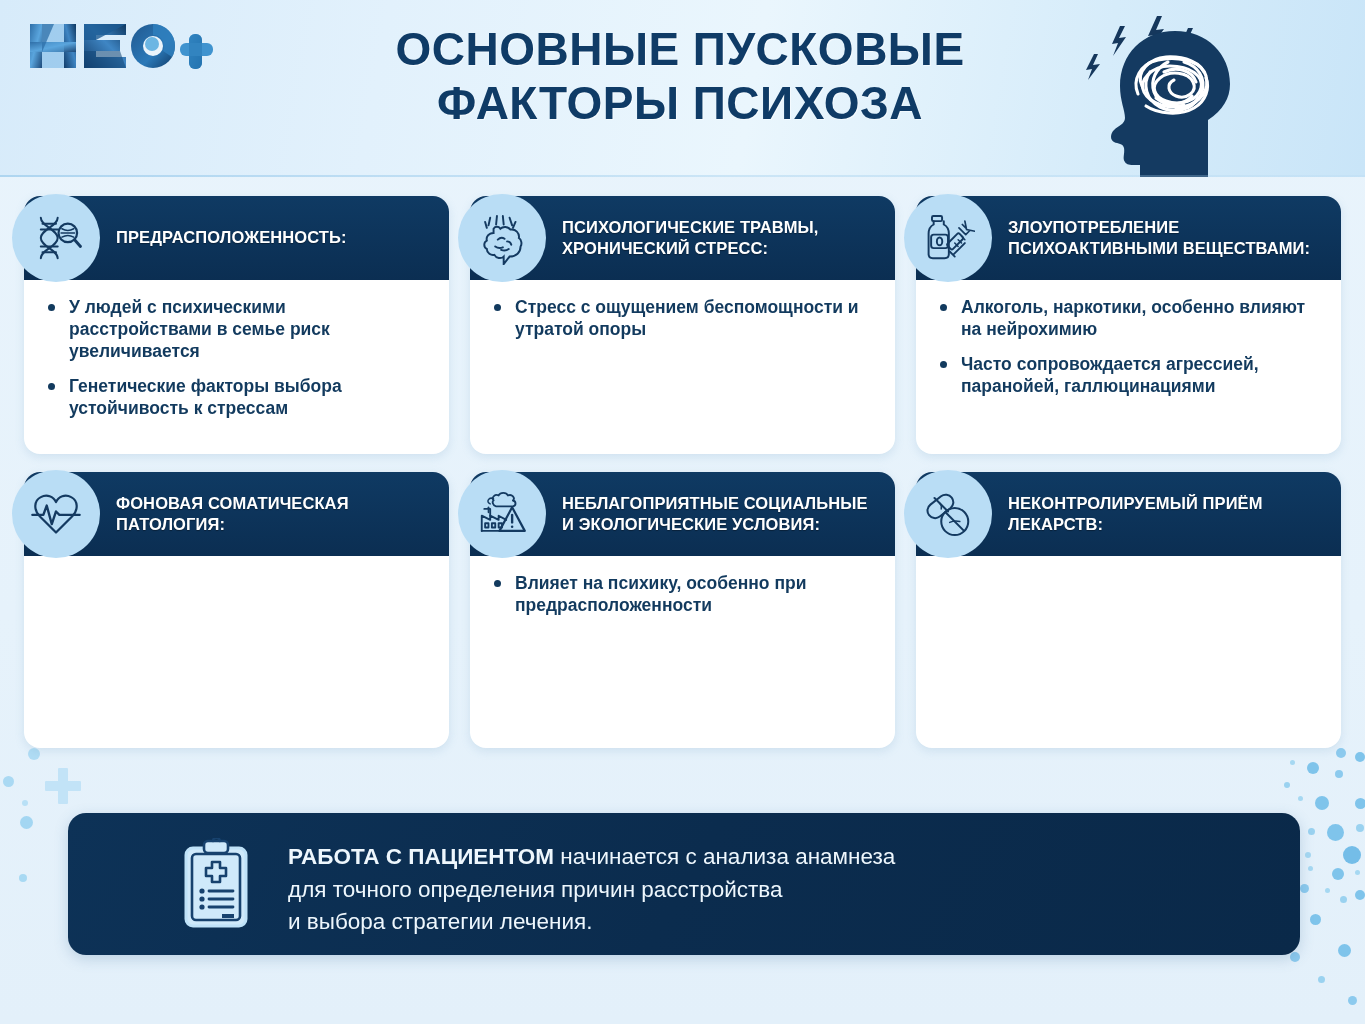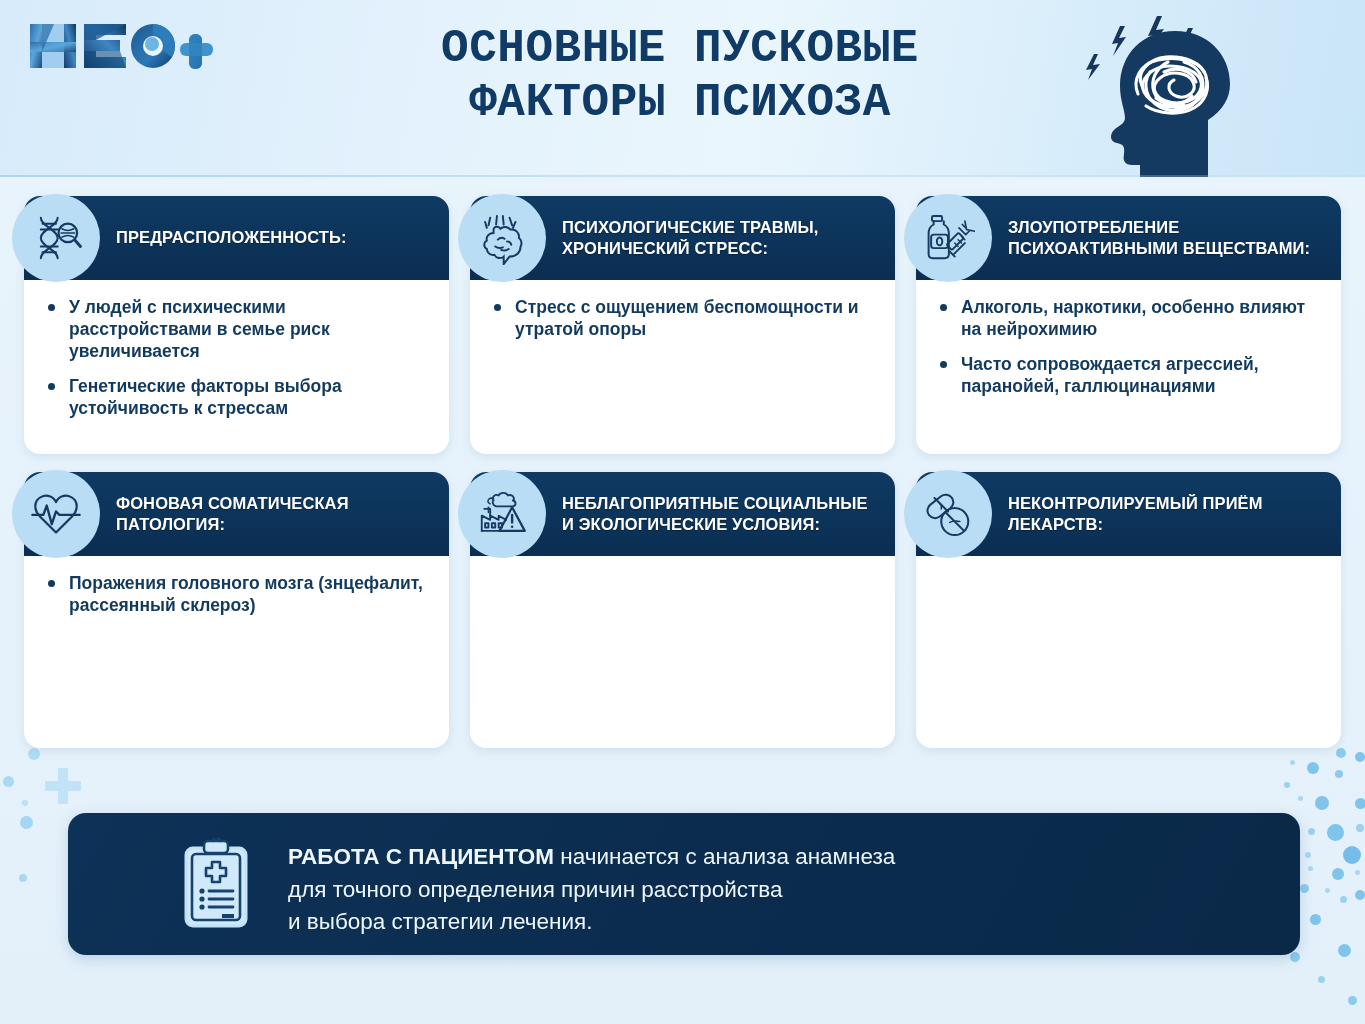--- a/index.html
+++ b/index.html
@@ -21,21 +21,20 @@
   }
 
   
   .header {
     position: absolute;
     left: 0; top: 0;
     width: 1365px;
     height: 177px;
     background: linear-gradient(100deg, #d7ebfa 0%, #e2f1fc 28%, #eaf6fd 55%, #d6ecfa 80%, #c9e5f8 100%);
     overflow: hidden;
-    font-family: Liberation Mono, monospace;
   }
   .header::after {
     content: "";
     position: absolute;
     left: 0; bottom: 0;
     width: 100%; height: 2px;
     background: linear-gradient(90deg, rgba(140,195,232,.55), rgba(180,215,240,.25));
   }
 
   .logo {
@@ -418,21 +417,20 @@
         <div class="badge">
           <svg viewBox="0 0 64 64" fill="none" stroke="#143a61" stroke-width="2.6" stroke-linecap="round" stroke-linejoin="round">
             <path d="M32 54 L13 35 C5 27 6 16 14 12 C21 8 29 11 32 18 C35 11 43 8 50 12 C58 16 59 27 51 35 L32 54 Z"></path>
             <path d="M4 33 h13 l4 -11 l6 22 l5 -15 l4 4 h24" stroke-width="2.8"></path>
           </svg>
         </div>
         <div class="card-title">ФОНОВАЯ СОМАТИЧЕСКАЯ ПАТОЛОГИЯ:</div>
       </div>
       <div class="card-body">
         <ul class="bullets">
-          <li>Поражения головного мозга (знцефалит, рассеянный склероз)</li>
         </ul>
       </div>
     </div>
 
     <div class="card row2">
       <div class="card-head">
         <div class="badge">
           <svg viewBox="0 0 64 64" fill="none" stroke="#143a61" stroke-width="2.2" stroke-linecap="round" stroke-linejoin="round">
             <path d="M22 16 c-3 -4 2 -8 6 -6 c2 -4 9 -4 11 0 c5 -2 9 3 6 6 c4 1 4 6 0 7 h-20 c-4 -1 -5 -6 -3 -7 z"></path>
             <path d="M18 20 q-4 -2 -2 -5 q2 -3 6 -1" stroke-width="1.8"></path>
@@ -445,20 +443,21 @@
             <rect x="28" y="43" width="4" height="5"></rect>
             <path d="M44 24 L59 52 H29 Z" stroke-width="2.6"></path>
             <path d="M44 33 v9" stroke-width="2.8"></path>
             <circle cx="44" cy="47" r="1.5" fill="#143a61" stroke="none"></circle>
           </svg>
         </div>
         <div class="card-title">НЕБЛАГОПРИЯТНЫЕ СОЦИАЛЬНЫЕ И ЭКОЛОГИЧЕСКИЕ УСЛОВИЯ:</div>
       </div>
       <div class="card-body">
         <ul class="bullets">
+          <li>Влияет на психику, особенно при предрасположенности</li>
         </ul>
       </div>
     </div>
 
     <div class="card row2">
       <div class="card-head">
         <div class="badge">
           <svg viewBox="0 0 64 64" fill="none" stroke="#143a61" stroke-width="2.4" stroke-linecap="round">
             <rect x="6" y="14" width="34" height="18" rx="9" transform="rotate(-38 23 23)"></rect>
             <path d="M16 13 l16 16"></path>

